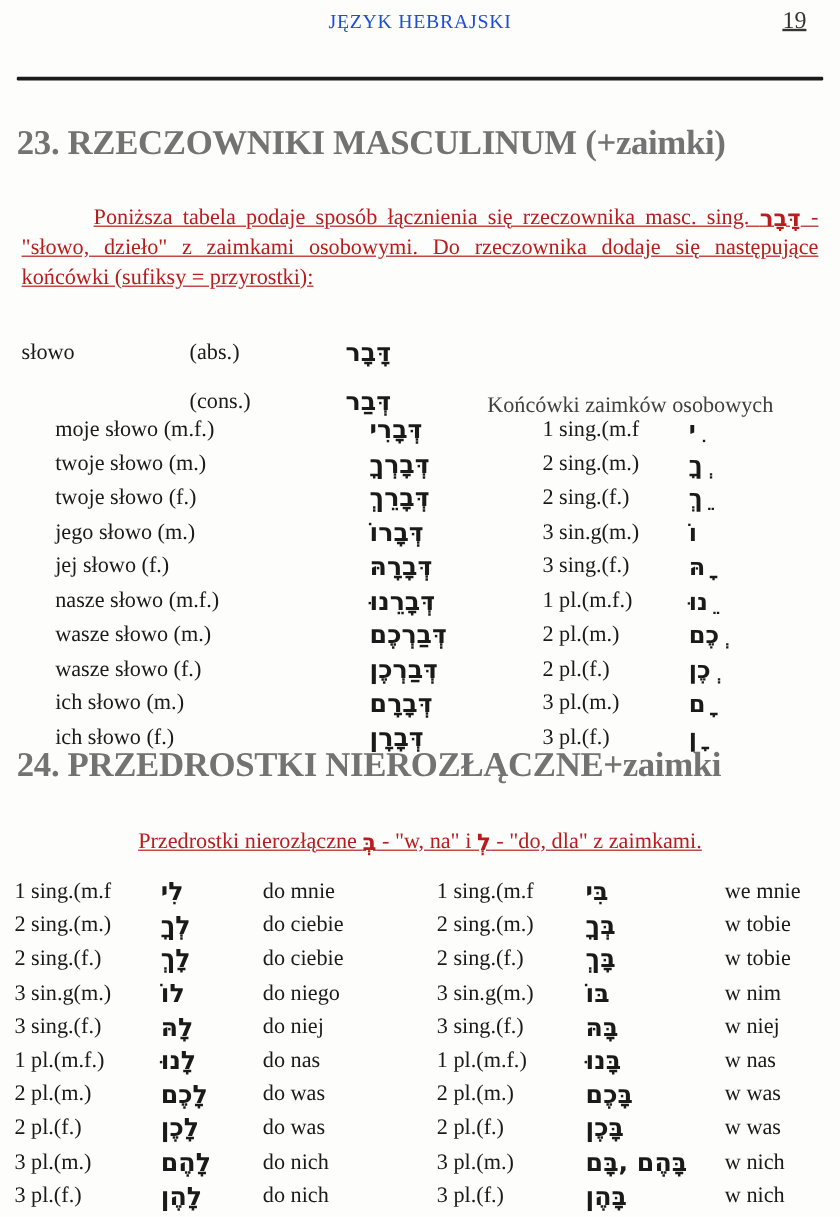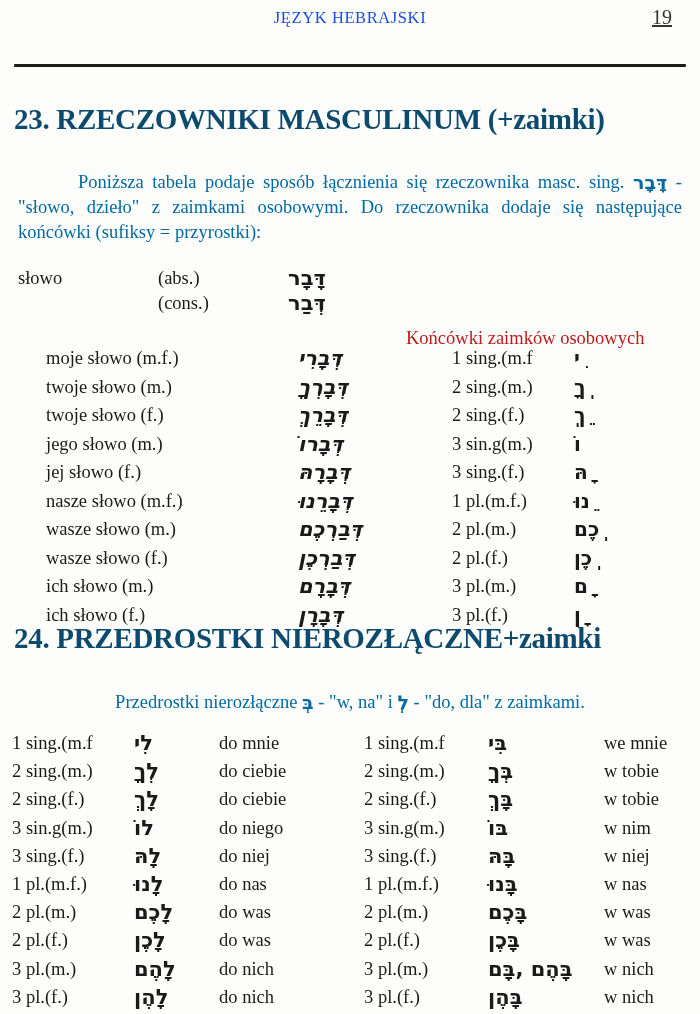--- a/index.html
+++ b/index.html
@@ -60,35 +60,36 @@
 
   
   .sec-heading {
     position: absolute;
     left: 14px;
     width: 676px;
     font-weight: bold;
     font-size: 29px;
     letter-spacing: -0.3px;
     white-space: nowrap;
-    color: #0c4a6e;
+    color: #737373;
     font-family: "Liberation Serif", "DejaVu Serif", serif;
   }
   #heading-23 { top: 103px; }
   #heading-24 { top: 622px; }
 
   
   .para {
     position: absolute;
     left: 18px;
     width: 664px;
     font-size: 18.5px;
     line-height: 25px;
     text-align: justify;
-    color: #0369a1;
+    color: #b91c1c;
+    text-decoration: underline;
   }
   #intro-23 { top: 170px; text-indent: 60px; }
   #intro-24 {
     top: 691px;
     text-align: center;
     text-indent: 0;
     line-height: 22px;
   }
   .heb-inline {
     font-family: "DejaVu Sans", "Liberation Sans", sans-serif;
@@ -103,51 +104,52 @@
   #table-abs {
     position: absolute;
     top: 268px;
     left: 18px;
     width: 664px;
   }
   .absrow {
     position: relative;
     height: 25px;
     font-size: 18.5px;
+    margin-top: 16px;
   }
   .absrow .c-gloss { position: absolute; left: 0; width: 140px; }
   .absrow .c-state { position: absolute; left: 140px; width: 120px; }
   .absrow .c-heb {
     position: absolute; left: 270px; width: 130px;
     text-align: left;
   }
 
   #endings-label {
     position: absolute;
     top: 328px;
     left: 406px;
     font-size: 18.5px;
     white-space: nowrap;
-    color: #b91c1c;
+    color: #404040;
   }
 
   #table-decl {
     position: absolute;
     top: 348px;
     left: 18px;
     width: 664px;
   }
   .declrow {
     position: relative;
     height: 28.5px;
     font-size: 18.5px;
     margin-left: 28px;
   }
   .declrow .c-pl  { position: absolute; left: 0;   width: 250px; white-space: nowrap; }
-  .declrow .c-heb { position: absolute; left: 252px; width: 140px; text-align: left; font-style: italic; }
+  .declrow .c-heb { position: absolute; left: 262px; width: 140px; text-align: left; }
   .declrow .c-per { position: absolute; left: 406px; width: 120px; white-space: nowrap; }
   .declrow .c-suf { position: absolute; left: 528px; width: 120px; text-align: left; }
 
   
   #table-prefix {
     position: absolute;
     top: 733px;
     left: 12px;
     width: 688px;
   }

